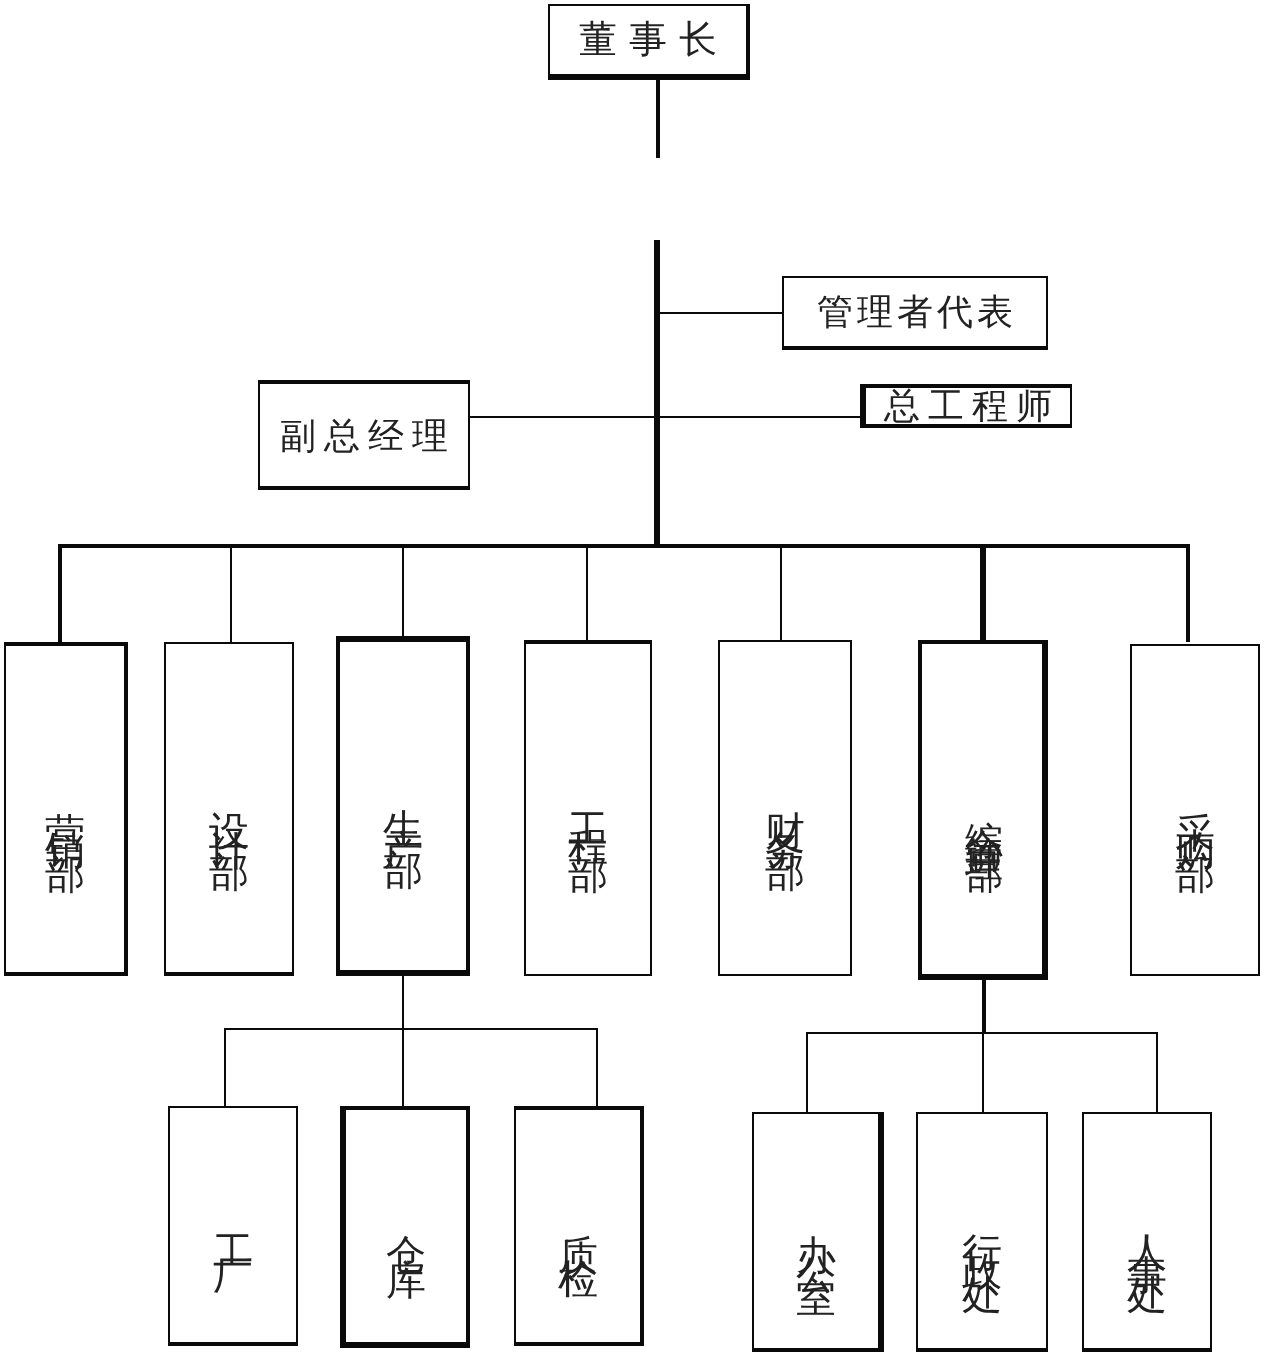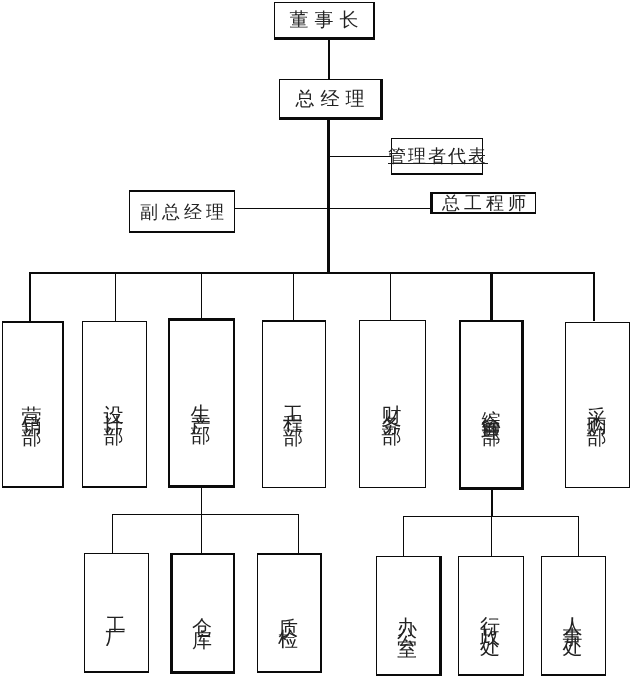--- a/index.html
+++ b/index.html
@@ -95,29 +95,26 @@
   <div class="line" style="left:491px; top:490px; width:2px; height:26px;"></div>
   <div class="line" style="left:403px; top:516px; width:176px; height:1px;"></div>
   <div class="line" style="left:403px; top:516px; width:1px; height:40px;"></div>
   <div class="line" style="left:491px; top:517px; width:1px; height:39px;"></div>
   <div class="line" style="left:578px; top:516px; width:1px; height:40px;"></div>
 
   <div class="node b-chairman" style="left:274px; top:2px; width:101px; height:38px;">
     <span class="htext">董事长</span>
   </div>
 
-  <div class="node b-gm" style="left:279px; top:79px; width:104px; height:41px;">
-    <span class="htext">总经理</span>
-  </div>
 
-  <div class="node b-mgmtrep" style="left:391px; top:138px; width:92px; height:37px;text-decoration:underline;">
+  <div class="node b-mgmtrep" style="left:391px; top:138px; width:133px; height:37px;">
     <span class="htext wide">管理者代表</span>
   </div>
 
-  <div class="node b-deputy" style="left:129px; top:190px; width:106px; height:43px;">
+  <div class="node b-deputy" style="left:129px; top:190px; width:106px; height:55px;">
     <span class="htext mid">副总经理</span>
   </div>
 
   <div class="node b-chiefeng" style="left:430px; top:192px; width:106px; height:22px;">
     <span class="htext mid">总工程师</span>
   </div>
 
   <div class="node b-marketing" style="left:2px; top:321px; width:62px; height:167px;">
     <span class="vtext">营销部</span>
   </div>

